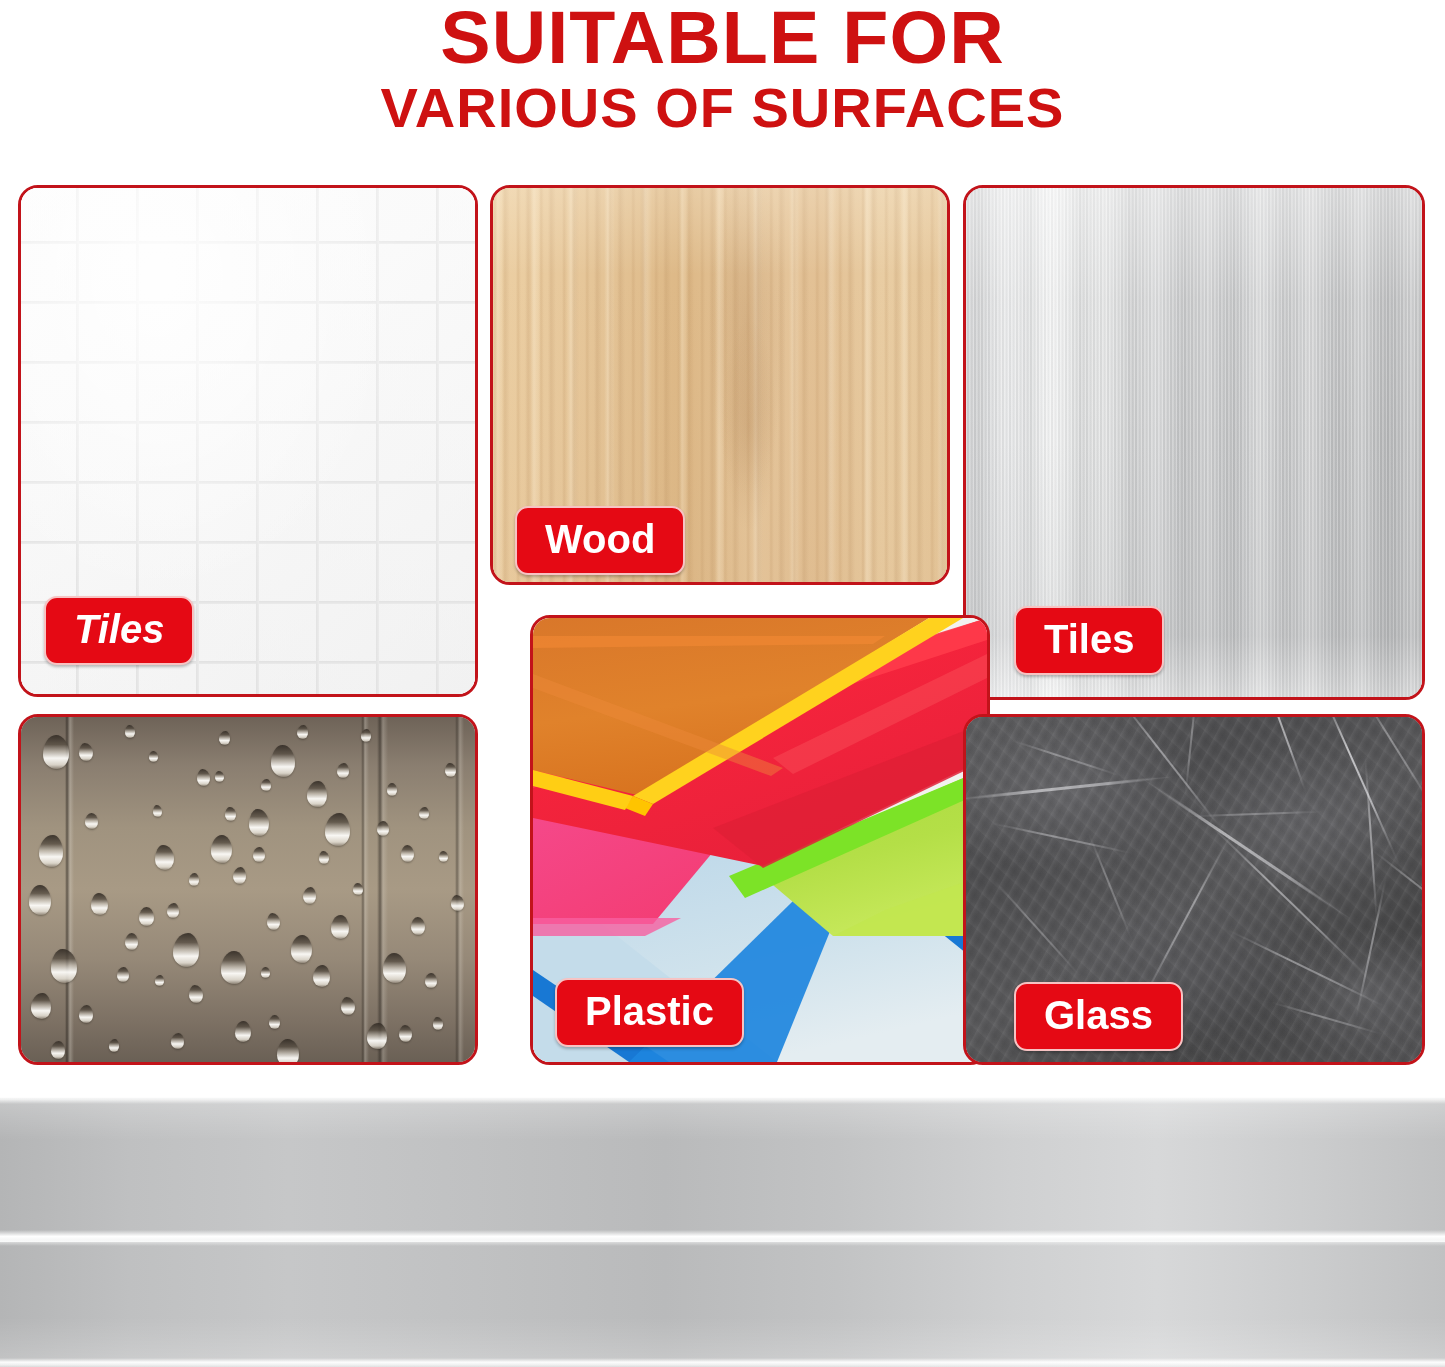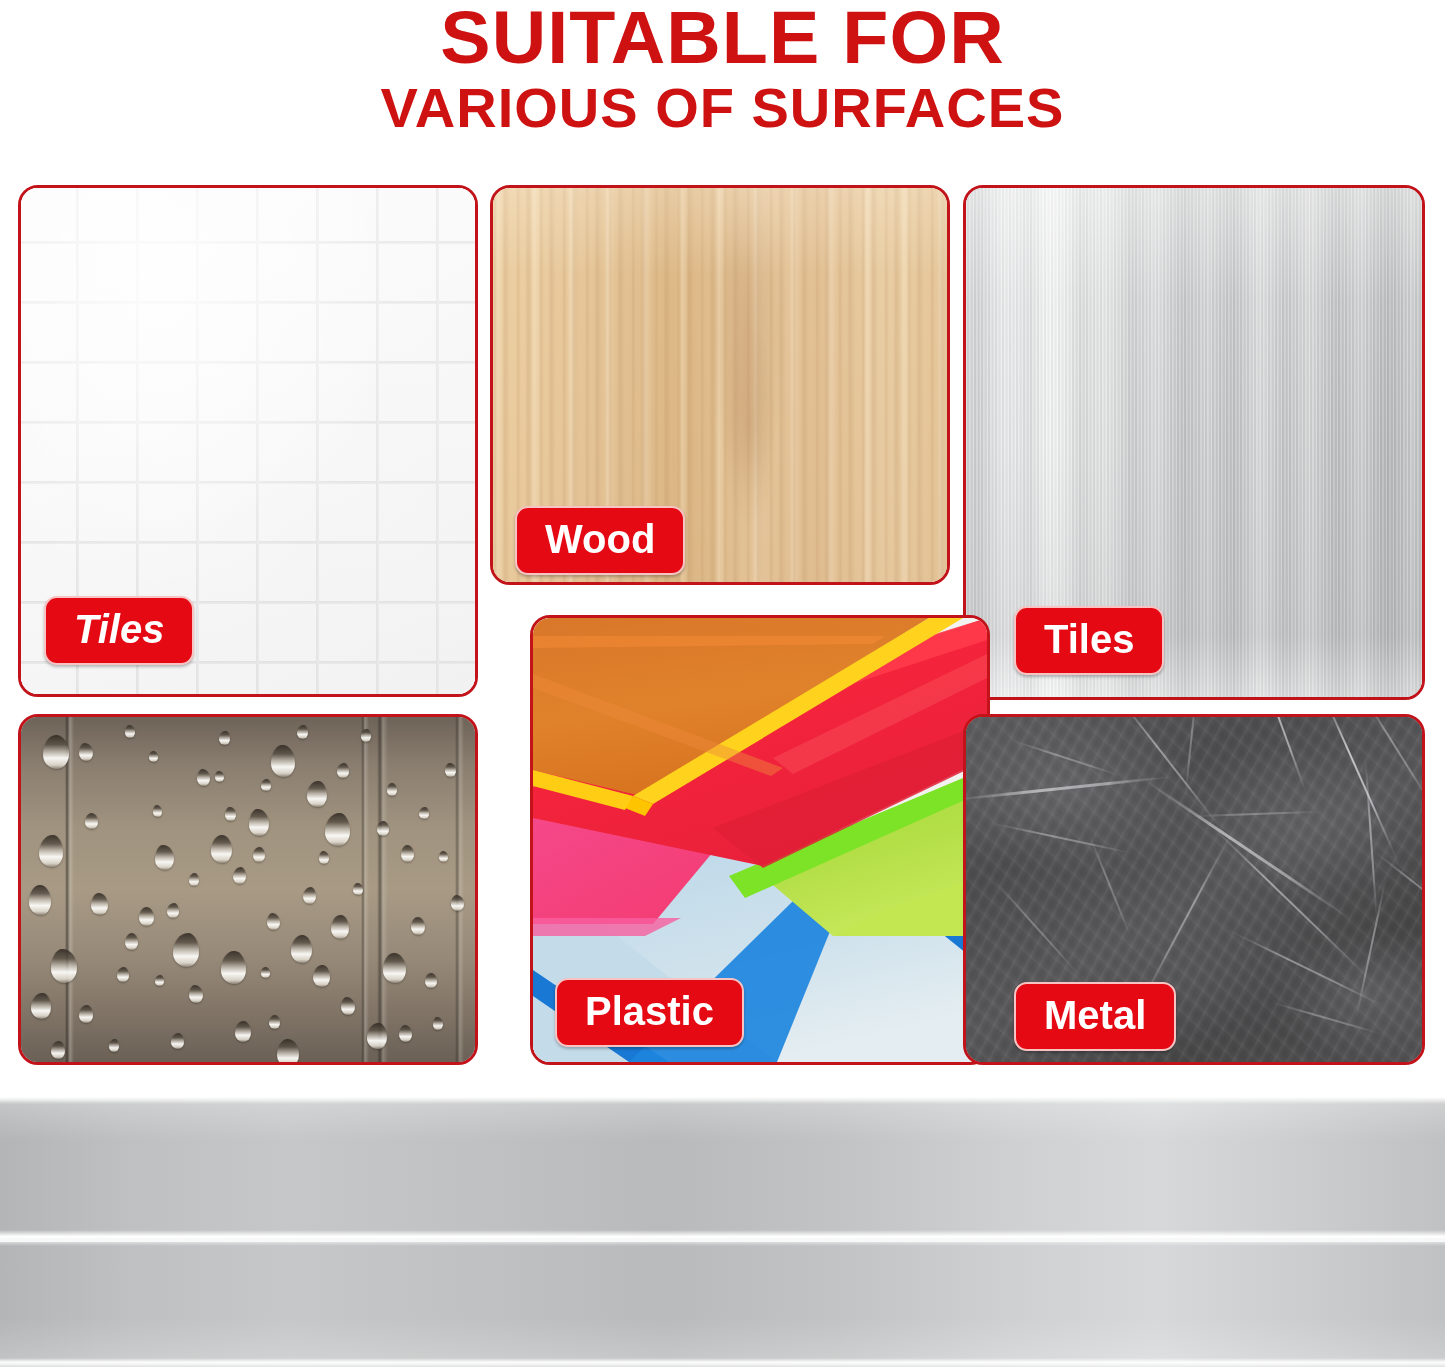--- a/index.html
+++ b/index.html
@@ -488,21 +488,21 @@
           <span class="vein" style="left:60px;top:280px;width:160px;height:2px;transform:rotate(-8deg);opacity:0.42;"></span>
           <span class="vein" style="left:330px;top:230px;width:150px;height:2px;transform:rotate(102deg);opacity:0.48;"></span>
           <span class="vein" style="left:170px;top:24px;width:110px;height:2px;transform:rotate(96deg);opacity:0.38;"></span>
           <span class="vein" style="left:84px;top:168px;width:120px;height:2px;transform:rotate(68deg);opacity:0.35;"></span>
           <span class="vein" style="left:390px;top:170px;width:130px;height:2px;transform:rotate(38deg);opacity:0.4;"></span>
           <span class="vein" style="left:220px;top:96px;width:140px;height:2px;transform:rotate(-2deg);opacity:0.35;"></span>
           <span class="vein" style="left:300px;top:300px;width:120px;height:2px;transform:rotate(16deg);opacity:0.38;"></span>
           <span class="vein" style="left:6px;top:210px;width:130px;height:2px;transform:rotate(48deg);opacity:0.36;"></span>
         </div>
     </div>
-    <div class="panel-label" id="label-marble">Metal</div>
+    <div class="panel-label" id="label-marble">Glass</div>
   </div>
 
 </div>
 
 <div id="bottom-band">
   <div class="band-slab" id="band-slab-top"></div>
   <div class="band-slab" id="band-slab-bottom"></div>
   <div class="band-edge" id="band-edge-top"></div>
   <div class="band-edge" id="band-edge-middle"></div>
   <div class="band-edge" id="band-edge-bottom"></div>

